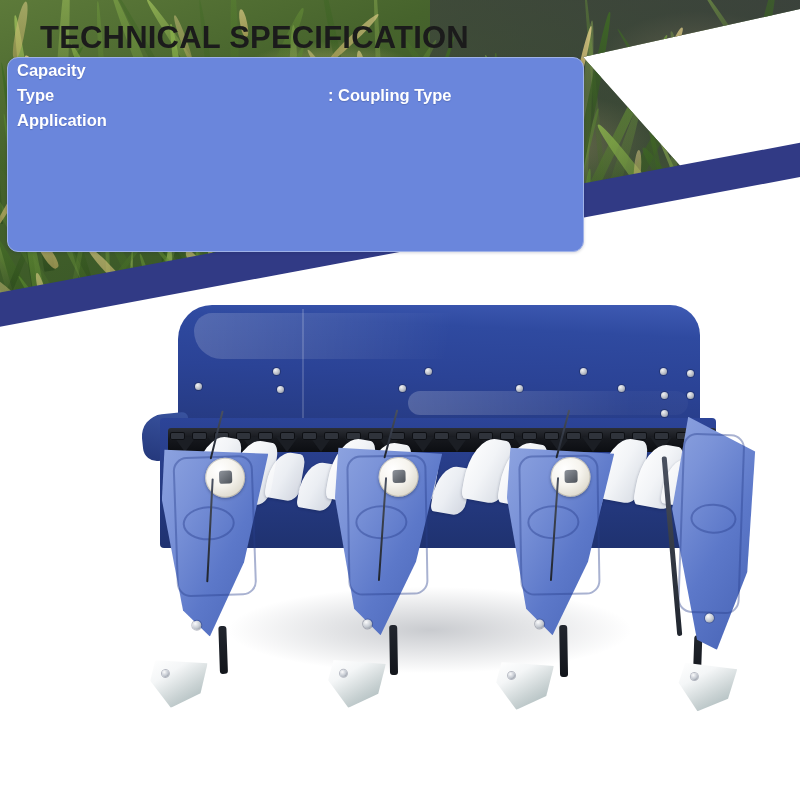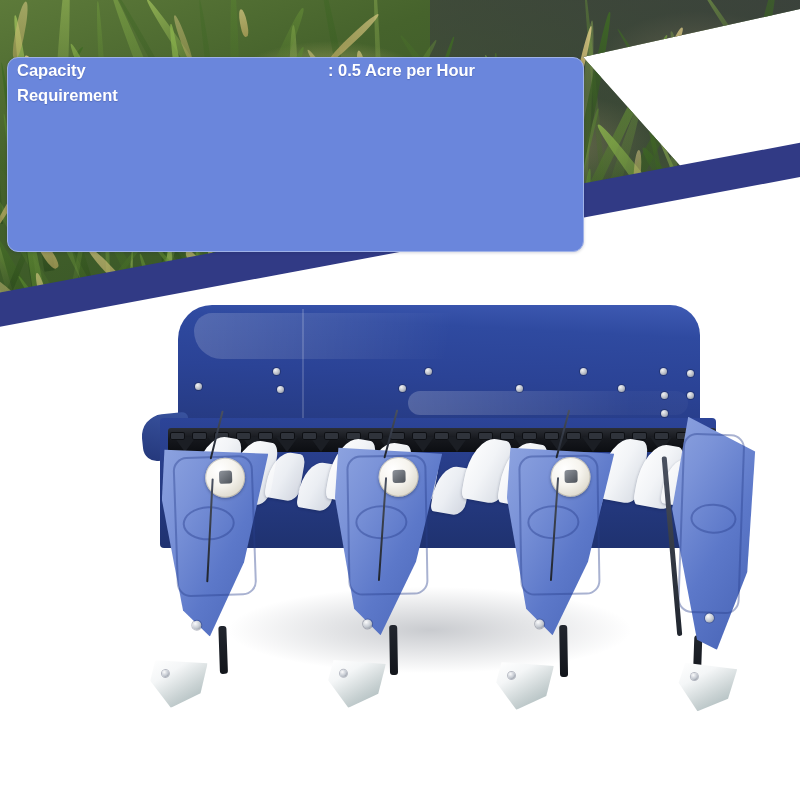--- a/index.html
+++ b/index.html
@@ -653,26 +653,30 @@
           <div class="shield-emboss" style="left: 16px; top: 16px; width: 58px; height: 176px;"></div>
           <div class="shield-oval" style="left: 26px; top: 86px; width: 42px; height: 26px;"></div>
           <div class="wire" style="left: 6px; top: 40px; height: 180px; width: 5px; transform: rotate(-7deg);"></div>
           <div class="shoe-bolt" style="left: 44px; top: 196px;"></div>
           <div class="shoe" style="left: 20px; top: 246px;"></div>
           <div class="shoe-bolt" style="left: 32px; top: 256px; width: 7px; height: 7px;"></div>
         </div>
       </div>
   </div>
 
+  <div class="title">TECHNICAL SPECIFICATION</div>
 
   <div class="spec-panel">
     <div class="spec-rows" id="spec-rows">
         <div class="spec-row" style="top: 0px; margin-top: 0px;">
           <span class="lbl">Capacity</span>
-          <span class="val">: 0.5 Acre per Hour</span>
         </div>
         <div class="spec-row" style="top: 0px; margin-top: 0px;">
-          <span class="lbl">Requirement</span>
+          <span class="lbl">Type</span>
+          <span class="val">: Coupling Type</span>
+        </div>
+        <div class="spec-row" style="top: 0px; margin-top: 0px;">
+          <span class="lbl">Application</span>
         </div>
       </div>
   </div>
 
 </div>
 
 </body></html>

